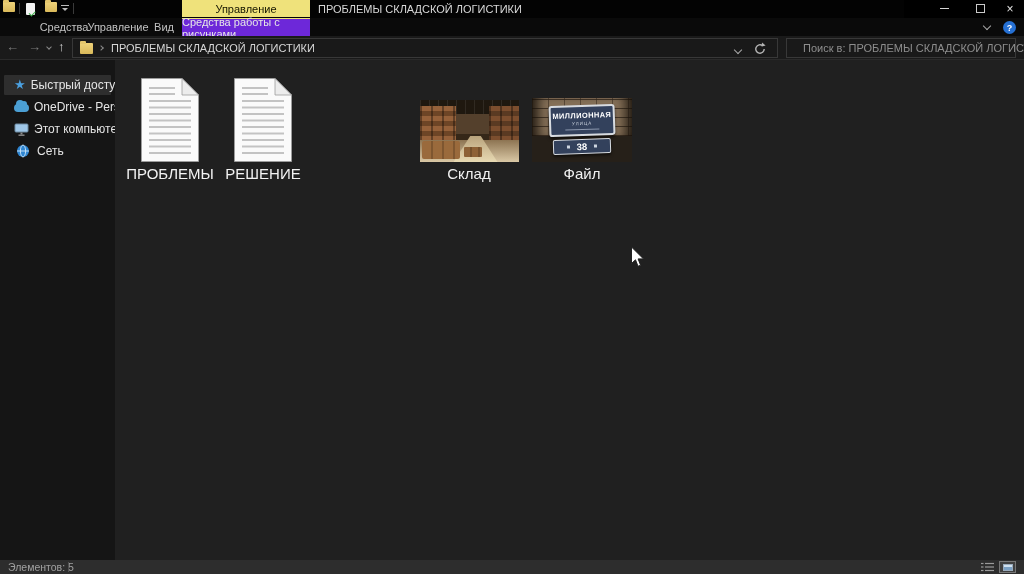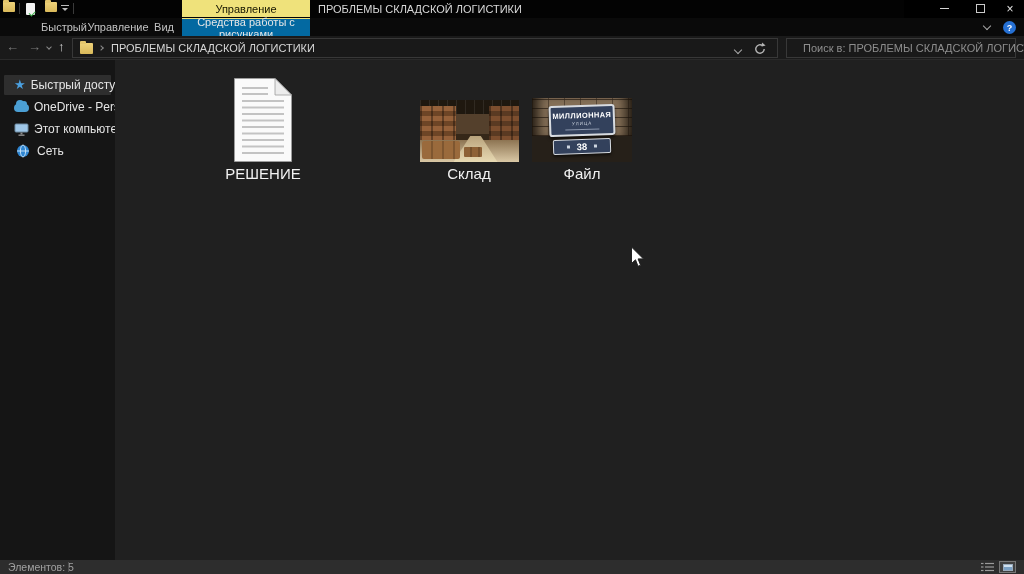--- a/index.html
+++ b/index.html
@@ -24,21 +24,21 @@
   .max-glyph { width:9px; height:9px; border:1px solid #cacaca; }
   .close-glyph { font-size:12px; color:#e4e4e4; line-height:1; }
 
   
   #tabsrow { position:absolute; left:0; top:18px; width:1024px; height:18px; background:#0a0a0a; }
   .rtab { position:absolute; top:0; height:18px; display:flex; align-items:center; justify-content:center; font-size:11px; color:#c2c2c2; }
   .rtab.file { left:0; width:38px; background:#414141; color:#fff;margin-top:36px; }
   .rtab.t1 { left:42px; width:44px; }
   .rtab.t2 { left:92px; width:52px; }
   .rtab.t3 { left:150px; width:28px; }
-  .rtab.ctx { left:182px; width:128px; background:#0369a1; border-top:1.5px solid #efe27b; color:#e6e6e6;text-align:center; }
+  .rtab.ctx { left:182px; width:128px; background:#6d28d9; border-top:1.5px solid #efe27b; color:#e6e6e6; }
   .chev { width:6px; height:6px; border-right:1.4px solid #a8a8a8; border-bottom:1.4px solid #a8a8a8; }
   .chev-down { transform:rotate(45deg); }
   .chev-right { transform:rotate(-45deg); width:4px; height:4px; }
   #ribbon-collapse { position:absolute; right:34px; top:5px; }
   #help-btn { position:absolute; right:8px; top:3px; width:13px; height:13px; border-radius:50%; background:#2570d4; color:#fff; font-size:9px; font-weight:bold; display:flex; align-items:center; justify-content:center; }
 
   
   #navrow { position:absolute; left:0; top:36px; width:1024px; height:24px; background:#1a1a1a; border-bottom:1px solid #2a2a2a; }
   .nav-glyph { position:absolute; top:4px; font-size:13px; line-height:14px; }
   #addr-field { position:absolute; left:72px; top:2px; width:706px; height:20px; background:#191919; border:1px solid #383838; display:flex; align-items:center; }
@@ -160,21 +160,21 @@
   <div class="win-btn" style="left:966px;">
       <div class="max-glyph"></div>
     </div>
   <div class="win-btn" style="left:996px;">
       <div class="close-glyph">×</div>
     </div>
 </div>
 
 <div id="tabsrow">
   <div class="rtab file">Файл</div>
-  <div class="rtab t1">Быстрый</div>
+  <div class="rtab t1">Средства</div>
   <div class="rtab t2">Управление</div>
   <div class="rtab t3">Вид</div>
   <div class="rtab ctx">Средства работы с рисунками</div>
   <div id="ribbon-collapse">
       <div class="chev chev-down"></div>
     </div>
   <div id="help-btn">?</div>
 </div>
 
 <div id="navrow">
@@ -239,20 +239,42 @@
         <ellipse cx="7" cy="7" rx="2.6" ry="6" fill="none" stroke="#cfe6f8" stroke-width="0.9"></ellipse>
         <line x1="1" y1="7" x2="13" y2="7" stroke="#cfe6f8" stroke-width="0.9"></line>
       </svg>
     </div>
     <span class="side-label">Сеть</span>
   </div>
 </div>
 
 <div id="content">
 
+  <div class="tile" id="tile-1">
+    <div class="icon-box">
+      <svg width="58" height="84" viewBox="0 0 58 84">
+        <path d="M0.5,0.5 H41 L57.5,17 V83.5 H0.5 Z" fill="#fafafa" stroke="#9c9c9c"></path>
+        <path d="M41,0.5 V17 H57.5 Z" fill="#ececec" stroke="#9c9c9c" stroke-width="0.8"></path>
+        <g stroke="#c3c3c3" stroke-width="2">
+          <line x1="8" y1="10" x2="34" y2="10"></line>
+            <line x1="8" y1="16" x2="34" y2="16"></line>
+          <line x1="8" y1="23" x2="50" y2="23"></line>
+            <line x1="8" y1="29.5" x2="50" y2="29.5"></line>
+          <line x1="8" y1="36" x2="50" y2="36"></line>
+            <line x1="8" y1="42.5" x2="50" y2="42.5"></line>
+          <line x1="8" y1="49" x2="50" y2="49"></line>
+            <line x1="8" y1="55.5" x2="50" y2="55.5"></line>
+          <line x1="8" y1="62" x2="50" y2="62"></line>
+            <line x1="8" y1="68.5" x2="50" y2="68.5"></line>
+          <line x1="8" y1="75" x2="50" y2="75"></line>
+        </g>
+      </svg>
+    </div>
+    <div class="tile-label">ПРОБЛЕМЫ</div>
+  </div>
 
   <div class="tile" id="tile-2">
     <div class="icon-box">
       <svg width="58" height="84" viewBox="0 0 58 84">
         <path d="M0.5,0.5 H41 L57.5,17 V83.5 H0.5 Z" fill="#fafafa" stroke="#9c9c9c"></path>
         <path d="M41,0.5 V17 H57.5 Z" fill="#ececec" stroke="#9c9c9c" stroke-width="0.8"></path>
         <g stroke="#c3c3c3" stroke-width="2">
           <line x1="8" y1="10" x2="34" y2="10"></line>
             <line x1="8" y1="16" x2="34" y2="16"></line>
           <line x1="8" y1="23" x2="50" y2="23"></line>

